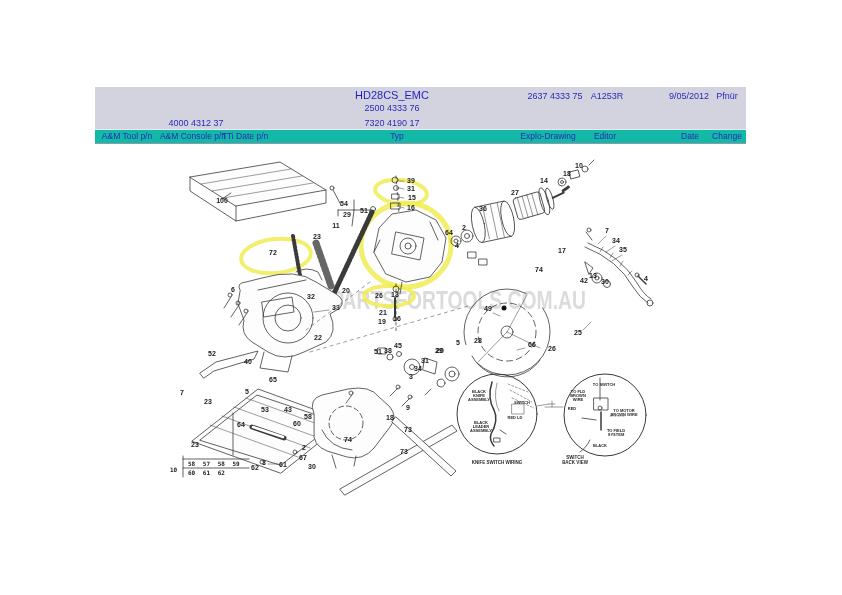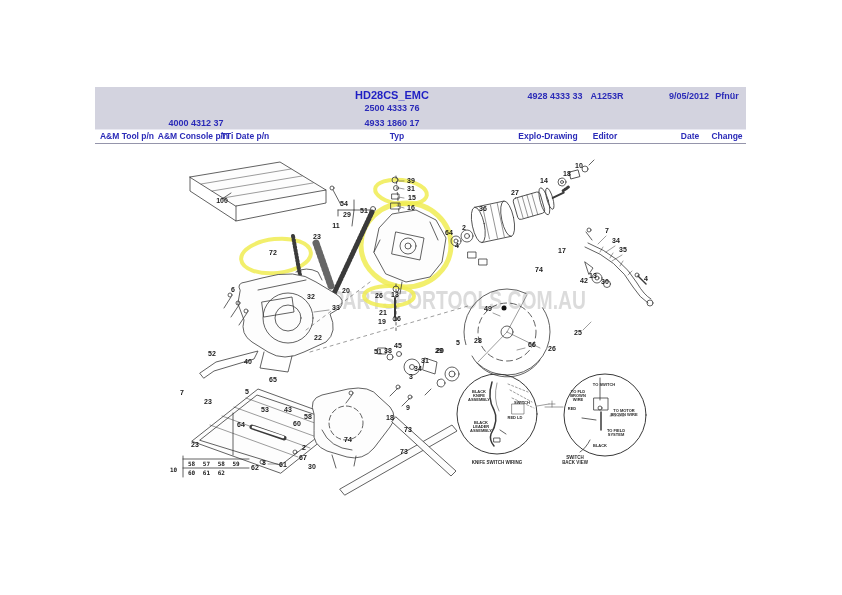--- a/index.html
+++ b/index.html
@@ -1,48 +1,48 @@
 <!DOCTYPE html>
 <html><head>
 <meta charset="utf-8">
 <style>
   html,body{margin:0;padding:0}
   body{width:842px;height:595px;background:#fff;position:relative;overflow:hidden;
        font-family:"Liberation Sans",sans-serif}
   .header-band{position:absolute;left:95px;top:87px;width:651px;height:57px;background:#d3d3df}
-  .hcell{position:absolute;transform:translateX(-50%);font-size:9px;font-weight:bold;
+  .hcell{position:absolute;transform:translateX(-50%);font-size:9px;font-weight:normal;
          color:#2b2bb8;white-space:nowrap}
   .htitle{font-size:11px;color:#1f1fc4}
-  .colrow{position:absolute;left:0;right:0;bottom:0;height:13px;background:#ffffff;
+  .colrow{position:absolute;left:0;right:0;bottom:0;height:13px;background:#14b8a6;
           border-top:1px solid #e9e9f2;border-bottom:1px solid #9595ab}
   .colrow .hcell{font-size:8.5px;top:1px}
   svg.diagram{position:absolute;left:0;top:150px}
   .lineart{stroke:#3a3a3a;stroke-width:.8;fill:none;stroke-linecap:round;stroke-linejoin:round}
   .fillpart{fill:#fdfdfd}
   .plbl{font:700 7px "Liberation Sans",sans-serif;fill:#1a1a1a;text-anchor:middle;stroke:none}
   .t4{font:600 4px "Liberation Sans",sans-serif;fill:#2a2a2a;text-anchor:middle;stroke:none}
   .t5{font:700 4.5px "Liberation Sans",sans-serif;fill:#2a2a2a;text-anchor:middle;stroke:none}
   .wm{font:700 26px "Liberation Sans",sans-serif;fill:#bfbfbf;opacity:.55;stroke:none}
   .tbl{font:700 6px "DejaVu Sans Mono",monospace;fill:#1a1a1a;stroke:none;word-spacing:4px}
   .hilite{stroke:#f0ec52;stroke-width:4;fill:none;opacity:.85}
   .dash{stroke-dasharray:2.5,3}
   .thin{stroke-width:.5}
 </style>
 </head>
 <body>
 
 <div class="header-band">
   <div class="hcell htitle" style="left:297px;top:2px">HD28CS_EMC</div>
-  <div class="hcell" style="left:460px;top:4px">4928 4333 33</div>
+  <div class="hcell" style="left:460px;top:4px">2637 4333 75</div>
   <div class="hcell" style="left:512px;top:4px">A1253R</div>
   <div class="hcell" style="left:594px;top:4px">9/05/2012</div>
   <div class="hcell" style="left:632px;top:4px">Pfnür</div>
   <div class="hcell" style="left:297px;top:16px">2500 4333 76</div>
   <div class="hcell" style="left:101px;top:31px">4000 4312 37</div>
-  <div class="hcell" style="left:297px;top:31px">4933 1860 17</div>
+  <div class="hcell" style="left:297px;top:31px">7320 4190 17</div>
   <div class="colrow">
     <div class="hcell" style="left:32px">A&amp;M Tool p/n</div>
     <div class="hcell" style="left:98px">A&amp;M Console p/n</div>
     <div class="hcell" style="left:150px">TTi Date p/n</div>
     <div class="hcell" style="left:302px">Typ</div>
     <div class="hcell" style="left:453px">Explo-Drawing</div>
     <div class="hcell" style="left:510px">Editor</div>
     <div class="hcell" style="left:595px">Date</div>
     <div class="hcell" style="left:632px">Change</div>
   </div>

